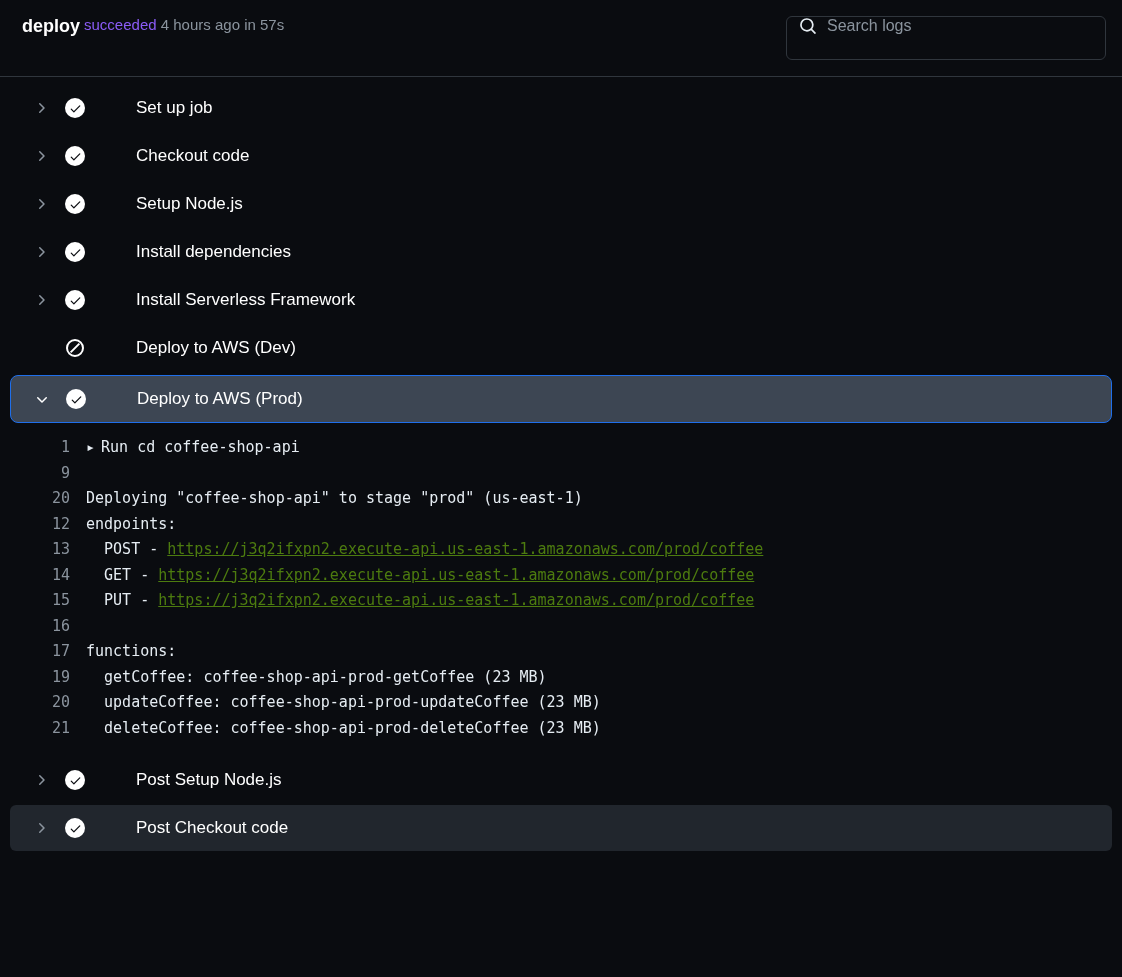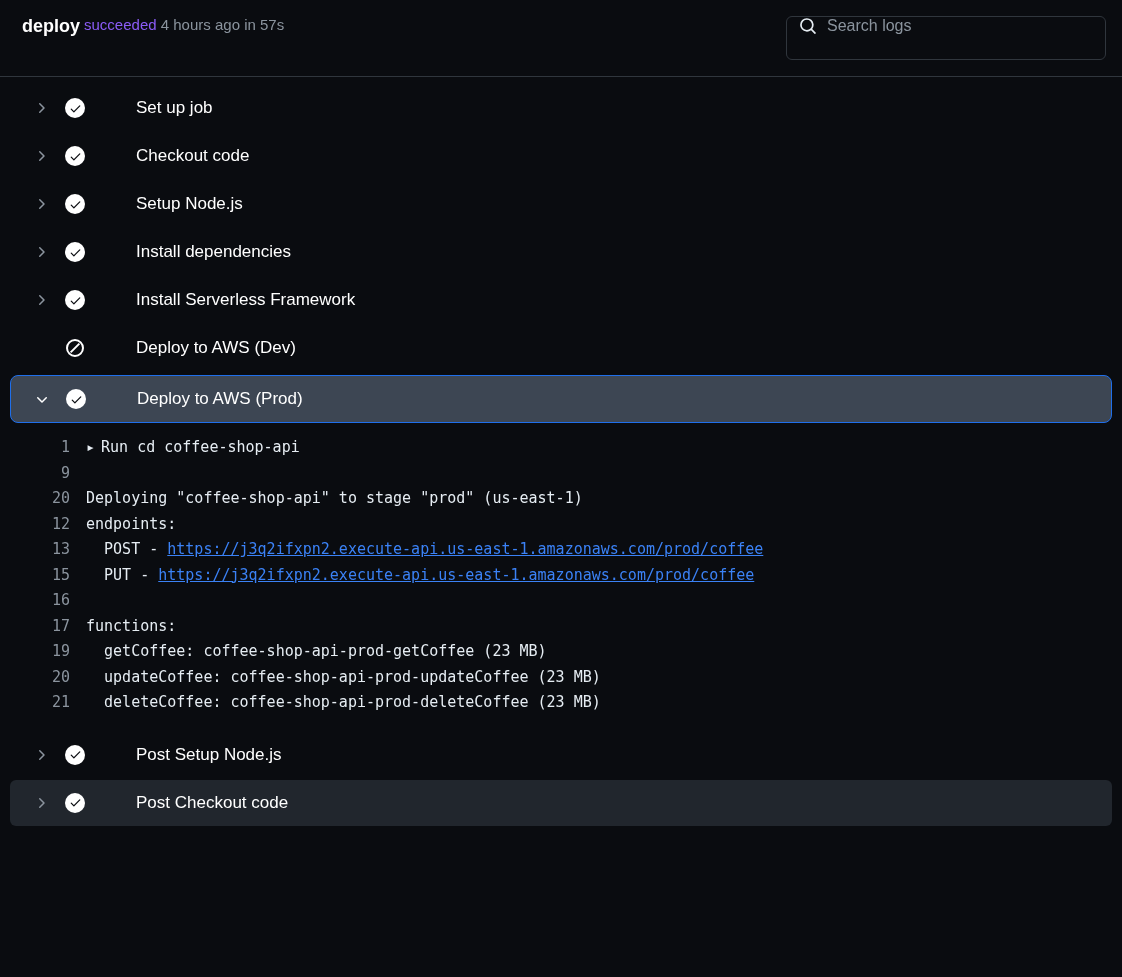--- a/index.html
+++ b/index.html
@@ -87,21 +87,21 @@
     flex-shrink: 0;
     user-select: none;
   }
   .line-content {
     color: #e6edf3;
     white-space: pre;
     text-align: right;
   }
   .line-content .disclosure { color: #e6edf3; margin-right: 6px; }
   .line-content a {
-    color: #3b82f6;
+    color: #4d7c0f;
     text-decoration: underline;
   }
 
   .icon-check-circle {
     width: 20px; height: 20px;
     background: #ffffff;
     border-radius: 50%;
     display: flex; align-items: center; justify-content: center;
   }
   .icon-check-circle svg { width: 13px; height: 13px; }
@@ -246,20 +246,24 @@
       </div>
       <div class="log-line">
         <span class="line-no">12</span>
         <span class="line-content">endpoints:</span>
       </div>
       <div class="log-line">
         <span class="line-no">13</span>
         <span class="line-content">  POST - <a href="#">https://j3q2ifxpn2.execute-api.us-east-1.amazonaws.com/prod/coffee</a></span>
       </div>
       <div class="log-line">
+        <span class="line-no">14</span>
+        <span class="line-content">  GET - <a href="#">https://j3q2ifxpn2.execute-api.us-east-1.amazonaws.com/prod/coffee</a></span>
+      </div>
+      <div class="log-line">
         <span class="line-no">15</span>
         <span class="line-content">  PUT - <a href="#">https://j3q2ifxpn2.execute-api.us-east-1.amazonaws.com/prod/coffee</a></span>
       </div>
       <div class="log-line">
         <span class="line-no">16</span>
       </div>
       <div class="log-line">
         <span class="line-no">17</span>
         <span class="line-content">functions:</span>
       </div>

